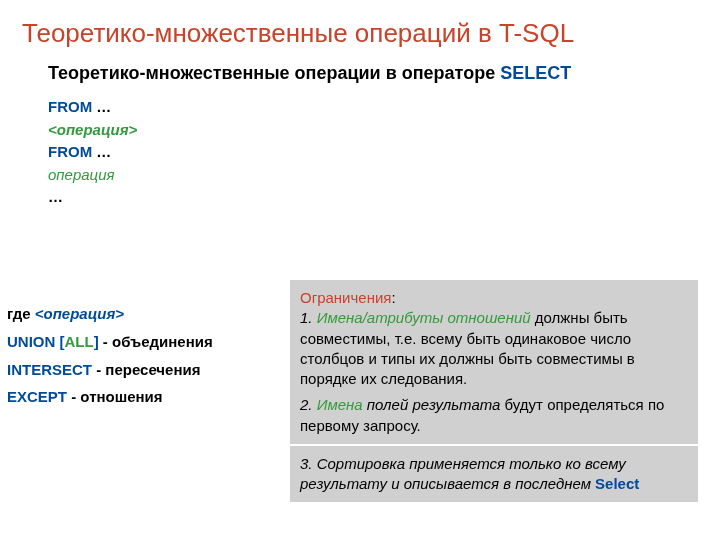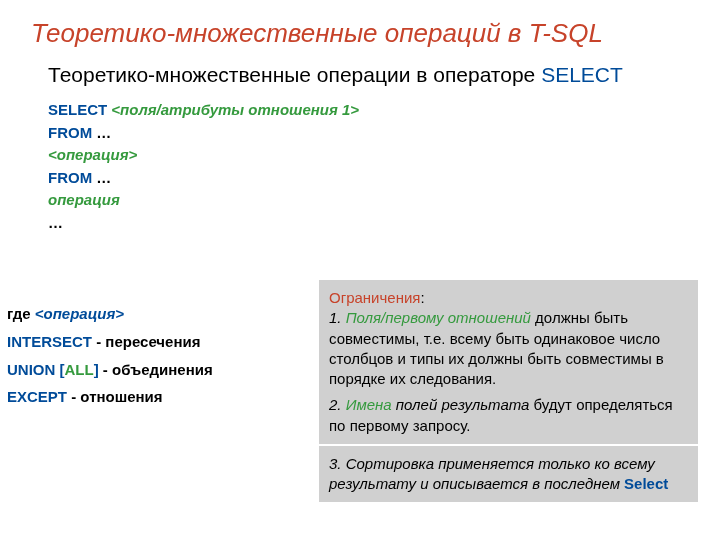--- a/index.html
+++ b/index.html
@@ -10,56 +10,55 @@
     background: #ffffff;
     font-family: Arial, "Helvetica Neue", sans-serif;
     font-size: 15px;
     color: #000000;
     overflow: hidden;
     position: relative;
   }
   .title {
     color: #c7432a;
     font-size: 26px;
-    padding: 18px 0 0 31px;
+    padding: 18px 0 0 22px;
     font-weight: 400;
-    font-style: italic;
   }
   .subtitle {
     padding: 14px 0 0 48px;
-    font-size: 21px;
-    font-weight: normal;
+    font-size: 18px;
+    font-weight: bold;
   }
   .subtitle .kw { color: #004b99; }
   .syntax {
     padding: 12px 0 0 48px;
     line-height: 1.5;
     font-size: 15px;
   }
   .blue  { color: #004b99; font-weight: bold; }
   .green { color: #359a3e; font-weight: bold; font-style: italic; }
   .black { color: #000000; font-weight: bold; }
-  .greeni { color: #359a3e; font-style: italic; font-weight: bold; }
+  .greeni { color: #359a3e; font-style: italic; font-weight: normal; }
   .where-block {
     position: absolute;
     left: 7px;
     top: 300px;
     width: 300px;
     line-height: 1.85;
     font-size: 15px;
   }
   .where-block .kw   { color: #004b99; font-weight: bold; }
   .where-block .kwg  { color: #359a3e; font-weight: bold; }
   .where-block .txt  { color: #000000; font-weight: bold; }
   .where-block .op   { color: #004b99; font-weight: bold; font-style: italic; }
   .boxes {
     position: absolute;
     right: 22px;
     top: 280px;
-    width: 379px;
+    width: 408px;
     font-size: 15px;
   }
   .box {
     background: #d0d0d0;
     padding: 8px 10px;
     line-height: 1.35;
   }
   .box:nth-child(1) { margin-bottom: 2px; }
   .constr-title { color: #c7432a; }
   .constr-em    { color: #359a3e; font-style: italic; }
@@ -70,40 +69,39 @@
 </head>
 <body>
 
 <div class="title">Теоретико-множественные операций в T-SQL</div>
 
 <div class="subtitle">
   <span>Теоретико-множественные операции в операторе </span><span class="kw">SELECT</span>
 </div>
 
 <div class="syntax">
-  <div><span class="blue">SELECT </span><span class="green">&lt;поля/атрибуты отношения 1&gt;</span></div>
   <div><span class="blue">FROM </span><span class="black">…</span></div>
   <div><span class="green">&lt;операция&gt;</span></div>
   <div><span class="blue">FROM  </span><span class="black">…</span></div>
   <div><span class="greeni">операция</span></div>
   <div><span class="black">…</span></div>
 </div>
 
 <div class="where-block">
   <div><span class="txt">где </span><span class="op">&lt;операция&gt;</span></div>
-  <div><span class="kw">INTERSECT </span><span class="txt">- пересечения</span></div>
   <div>
     <span class="kw">UNION </span><span class="kw">[</span><span class="kwg">ALL</span><span class="kw">]</span><span class="txt"> - объединения</span>
   </div>
+  <div><span class="kw">INTERSECT </span><span class="txt">- пересечения</span></div>
   <div><span class="kw">EXCEPT </span><span class="txt">- отношения</span></div>
 </div>
 
 <div class="boxes">
   <div class="box">
     <span class="constr-title">Ограничения</span><span class="constr-txt">:</span><br>
-    <span class="constr-i">1. </span><span class="constr-em">Поля/первому отношений</span><span class="constr-txt"> должны быть совместимы, т.е. всему быть одинаковое число столбцов и типы их должны быть совместимы в порядке их следования.</span>
+    <span class="constr-i">1. </span><span class="constr-em">Имена/атрибуты отношений</span><span class="constr-txt"> должны быть совместимы, т.е. всему быть одинаковое число столбцов и типы их должны быть совместимы в порядке их следования.</span>
     <div style="height:6px"></div>
     <span class="constr-i"> 2. </span><span class="constr-em">Имена</span><span class="constr-i"> полей результата</span><span class="constr-txt"> будут определяться по первому запросу.</span>
   </div>
   <div class="box">
     <span class="constr-i"> 3. Сортировка применяется только ко всему результату и описывается в последнем </span><span class="constr-blue">Select</span>
   </div>
 </div>
 
 </body></html>

